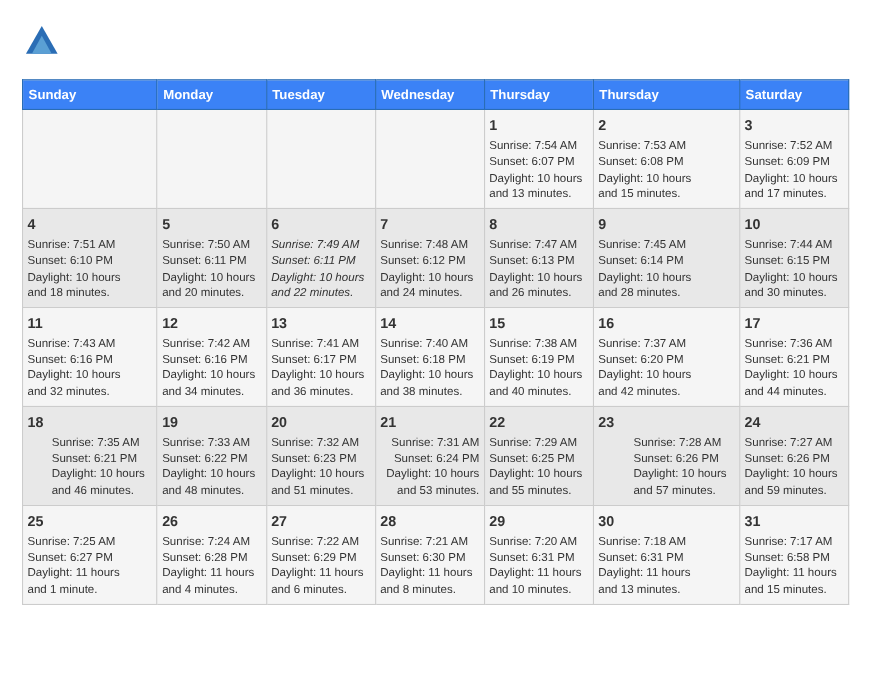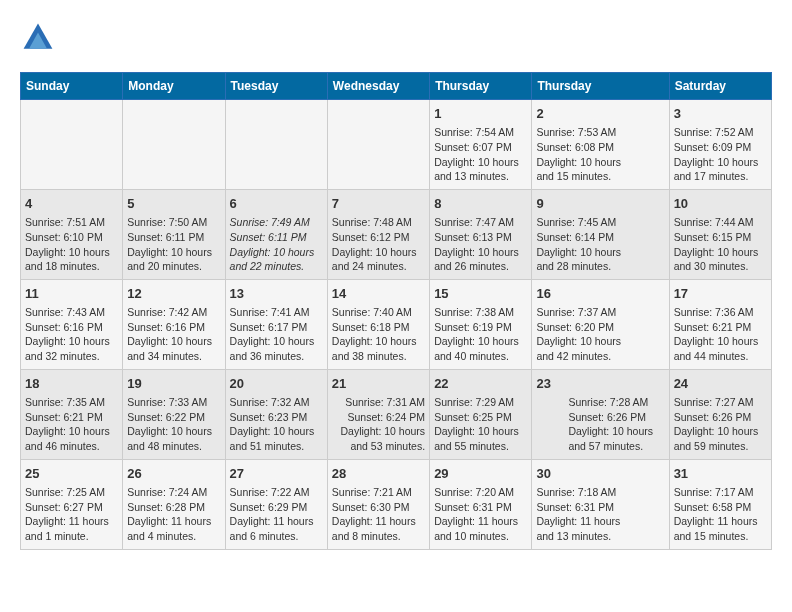--- a/index.html
+++ b/index.html
@@ -51,21 +51,21 @@
     .subtitle {
       font-size: 16px;
       color: #555;
     }
     table {
       width: 100%;
       border-collapse: collapse;
       font-size: 11px;
     }
     thead tr th {
-      background-color: #0369a1;
+      background-color: #3b82f6;
       color: #fff;
       text-align: left;
       padding: 6px 5px;
       font-size: 12px;
       font-weight: bold;
       border: 1px solid #2a6db5;
     }
     tbody tr td {
       vertical-align: top;
       padding: 5px 4px;
@@ -252,21 +252,21 @@
           <span class="day-number">17</span>
           <div class="day-info" style="white-space: pre-line;">Sunrise: 7:36 AM
 Sunset: 6:21 PM
 Daylight: 10 hours
 and 44 minutes.</div>
         </td>
       </tr>
       <tr>
         <td>
           <span class="day-number">18</span>
-          <div class="day-info" style="white-space: pre-line;">Sunrise: 7:35 AM
+          <div class="day-info" style="white-space: pre-line; margin-left: 22px;">Sunrise: 7:35 AM
 Sunset: 6:21 PM
 Daylight: 10 hours
 and 46 minutes.</div>
         </td>
         <td>
           <span class="day-number">19</span>
           <div class="day-info" style="white-space: pre-line;">Sunrise: 7:33 AM
 Sunset: 6:22 PM
 Daylight: 10 hours
 and 48 minutes.</div>

